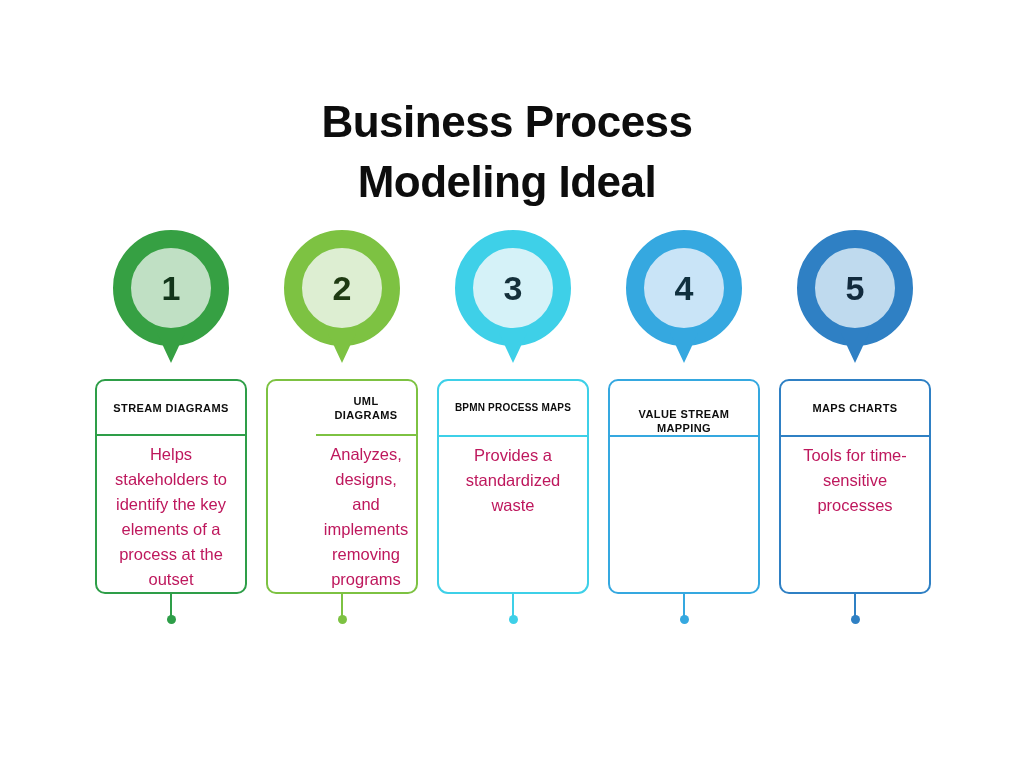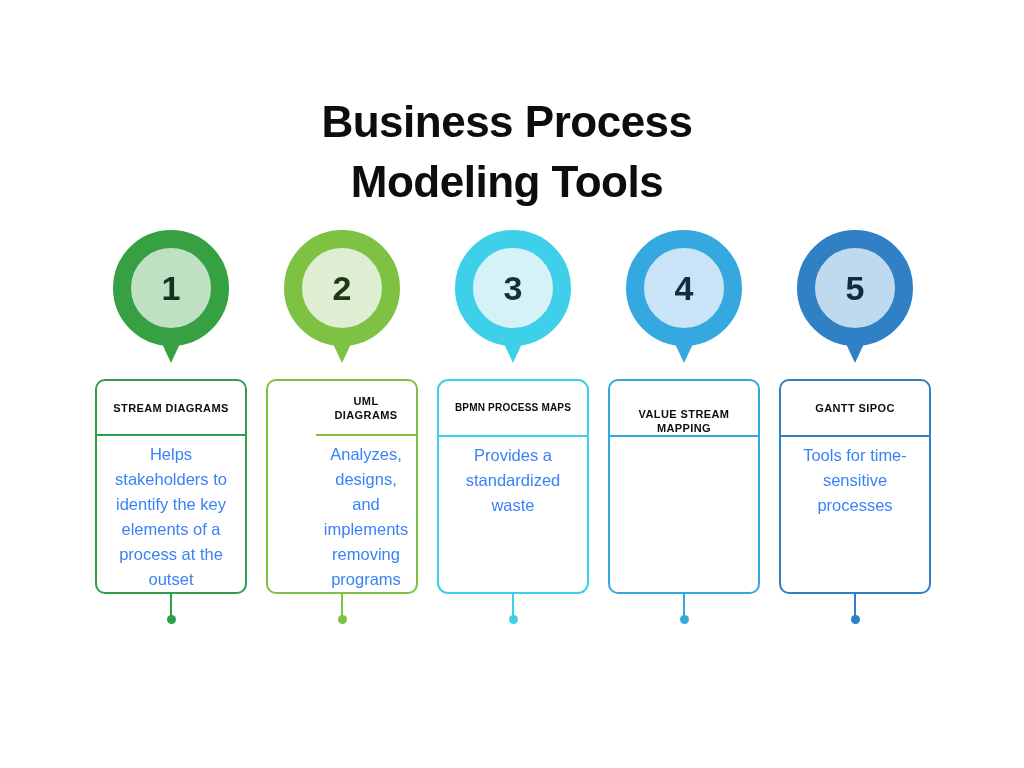--- a/index.html
+++ b/index.html
@@ -118,21 +118,21 @@
   }
   .card-header-text.small { font-size: 10px; letter-spacing: 0.2px; }
   .card-body {
     flex: 1;
     padding: 6px 5px 0 5px;
     box-sizing: border-box;
   }
   .card-body-text {
     font-size: 16.5px;
     line-height: 25px;
-    color: #3b82f6;
+    color: #be185d;
     text-align: center;
   }
 
   
   .stem-wrap {
     width: 152px;
     height: 36px;
     display: flex;
     flex-direction: column;
     align-items: center;
@@ -148,21 +148,21 @@
     border-radius: 50%;
     background: #000;
     margin-top: -1px;
   }
 </style>
 </head>
 <body>
 
 <div class="title">
   <span class="title-line">Business Process</span>
-  <span class="title-line">Modeling Tools</span>
+  <span class="title-line">Modeling Ideal</span>
 </div>
 
 <div class="columns" id="columns">
     <div class="column">
       <div class="pin">
         <div class="pin-circle" style="border-color:#36A043;background:#C0E0C4;">
           <span class="pin-number" style="color:#12351A;">1</span>
         </div>
         <div class="pin-tail" style="border-top-color:#36A043;"></div>
       </div>
@@ -238,21 +238,21 @@
     </div>
     <div class="column">
       <div class="pin">
         <div class="pin-circle" style="border-color:#2F80C4;background:#BFDAEE;">
           <span class="pin-number" style="color:#112A3D;">5</span>
         </div>
         <div class="pin-tail" style="border-top-color:#2F80C4;"></div>
       </div>
       <div class="card" style="border-color:#2F80C4;">
         <div class="card-header" style="border-bottom-color:#2F80C4;">
-          <span class="card-header-text">GANTT SIPOC</span>
+          <span class="card-header-text">MAPS CHARTS</span>
         </div>
         <div class="card-body">
           <div class="card-body-text">Tools for time-sensitive processes</div>
         </div>
       </div>
       <div class="stem-wrap">
         <div class="stem-line" style="background:#2F80C4;"></div>
         <div class="stem-dot" style="background:#2F80C4;"></div>
       </div>
     </div>

